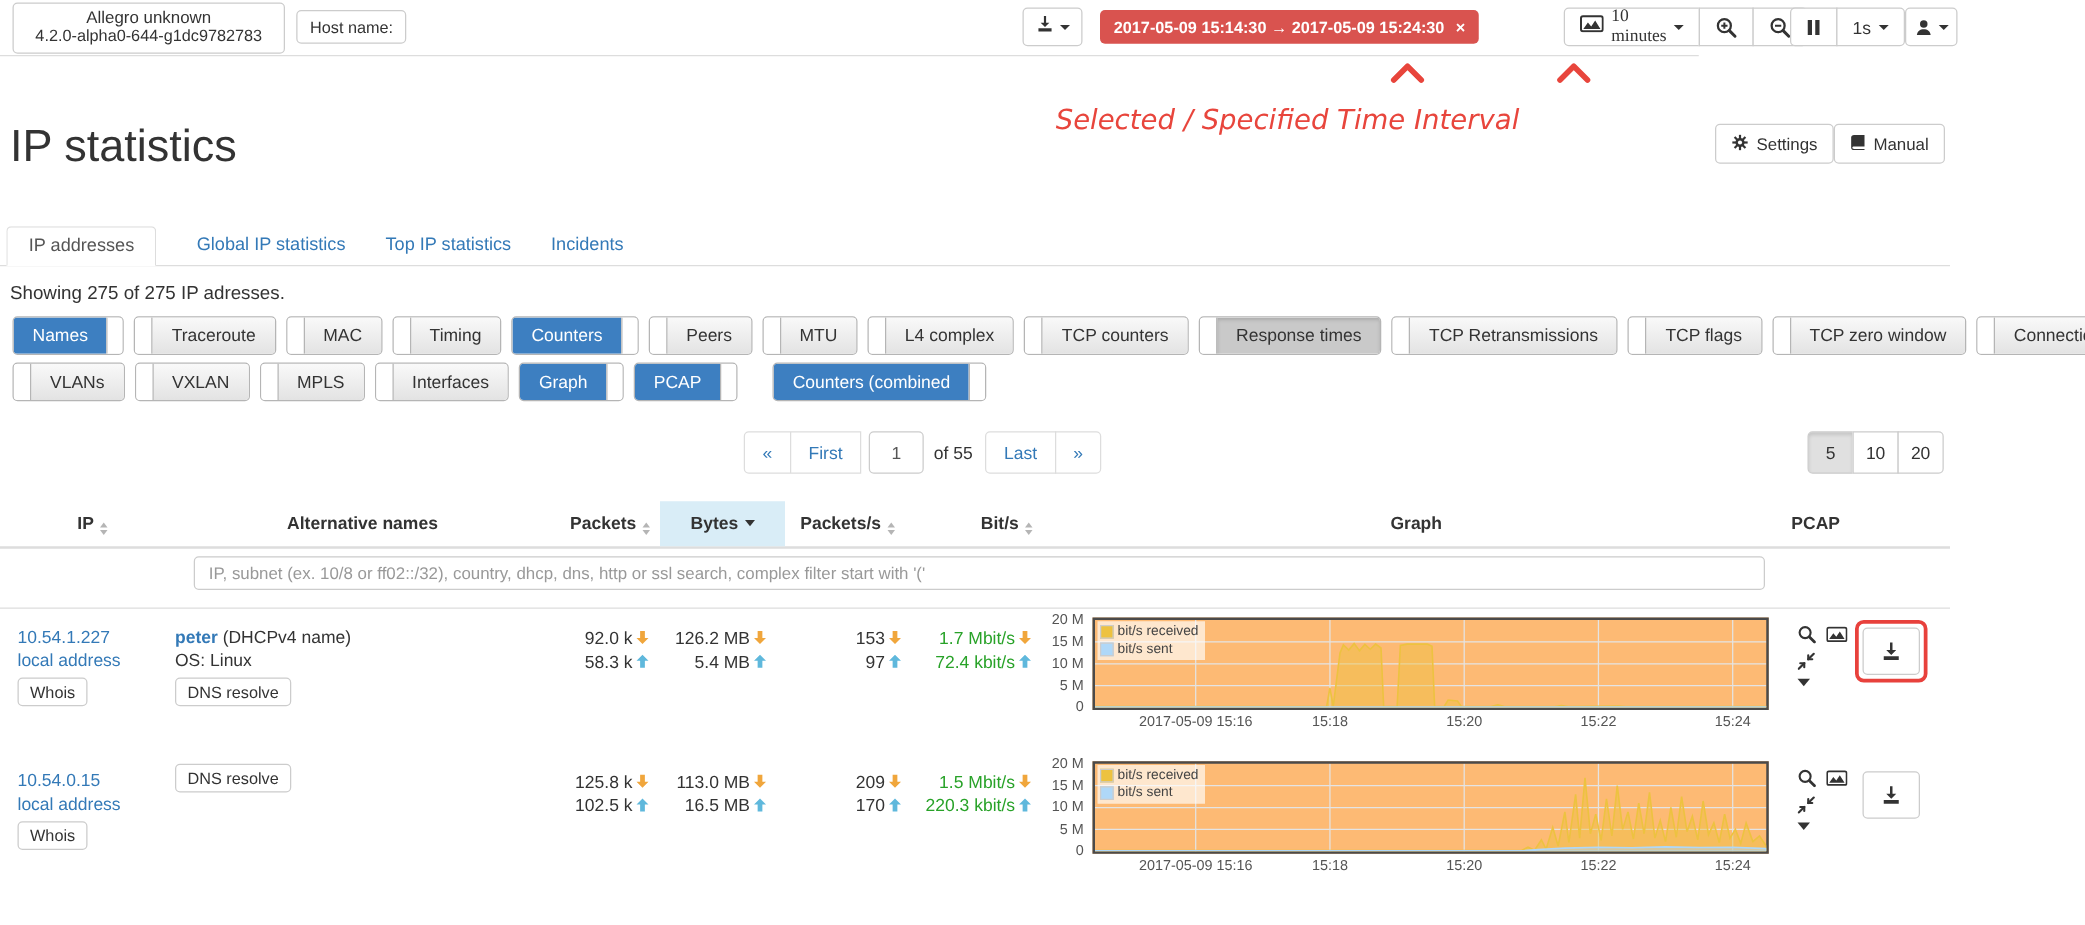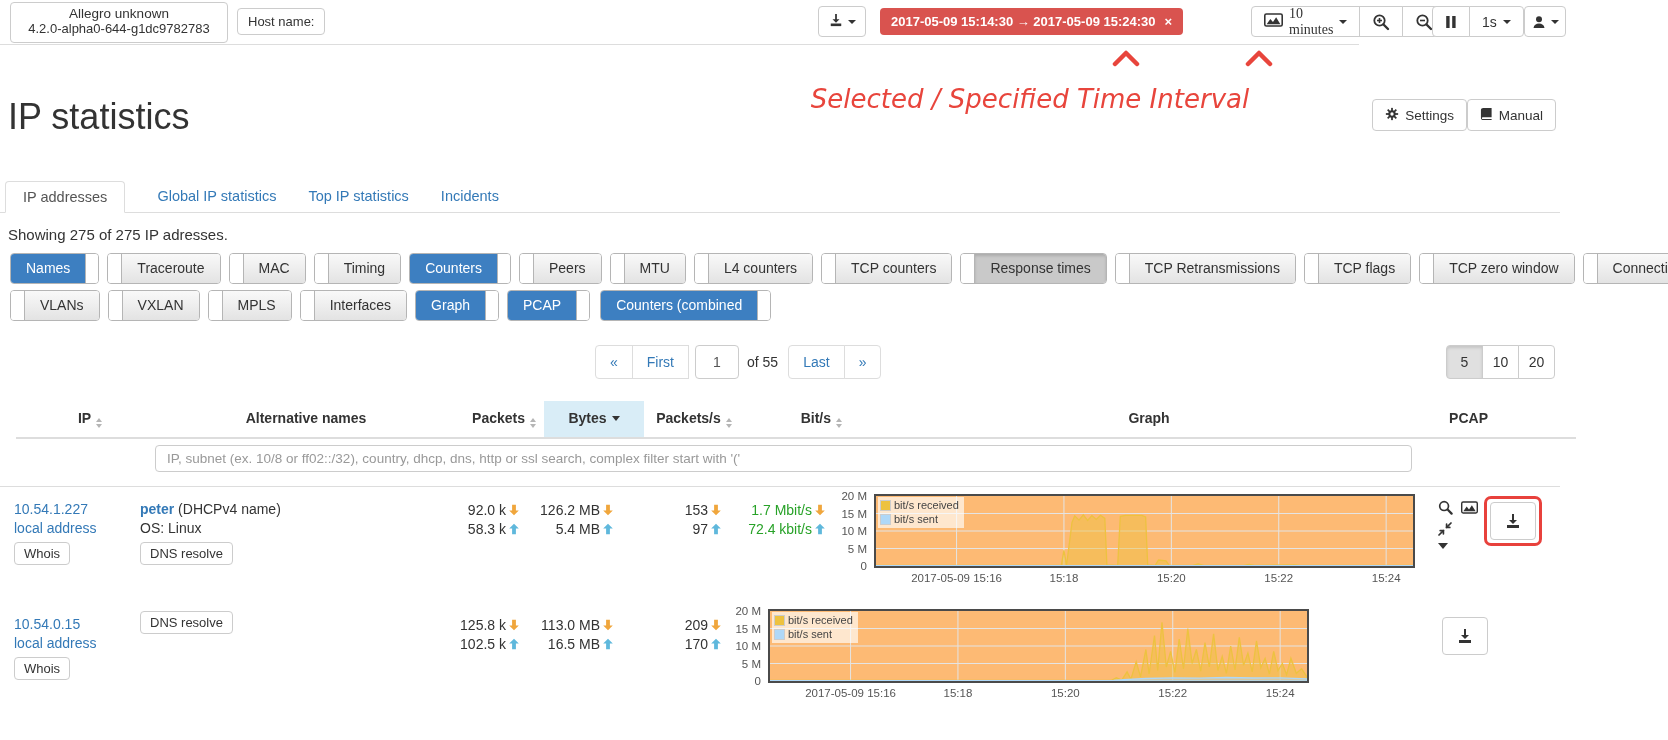--- a/index.html
+++ b/index.html
@@ -21,21 +21,21 @@
   .grp-a { left:1251px;font-family:Liberation Serif, serif; } .grp-b { left:1432px; }
   .btn-group .cell { height:31px; background:#fff; border:1px solid #ccc; display:flex; align-items:center; justify-content:center; gap:6px; font-size:14px; margin-left:-1px; cursor:pointer; padding:0 12px; }
   .btn-group .cell:first-child { border-radius:4px 0 0 4px; margin-left:0; }
   .btn-group .cell:last-child { border-radius:0 4px 4px 0;text-align:center; }
   .user-btn { left:1524px; width:42px; }
   .caret { display:inline-block; width:0; height:0; border-left:4px solid transparent; border-right:4px solid transparent; border-top:4px solid #333; }
 
   
   .ann-caret { position:absolute; top:50px; }
   .ann-caret.c1 { left:1112px; } .ann-caret.c2 { left:1245px; }
-  .annotation-text { position:absolute; left:770px; top:84px; width:520px; text-align:center; font-family:"DejaVu Sans",sans-serif; font-style:italic; font-size:26px; color:#e8453c; }
+  .annotation-text { position:absolute; left:770px; top:84px; width:520px; text-align:center; font-family:"DejaVu Sans",sans-serif; font-style:italic; font-size:22px; color:#e8453c; }
 
   
   .page-title { position:absolute; left:8px; top:96px; font-size:36px; font-weight:400; color:#333; }
   .hd-btn { position:absolute; top:99px; height:32px; border:1px solid #ccc; border-radius:4px; background:#fff; display:flex; align-items:center; gap:6px; padding:0 12px; font-size:13.5px; cursor:pointer; }
   .settings-btn { right:201px; } .manual-btn { right:112px; }
 
   
   .tabs { position:absolute; left:0; top:179px; width:1560px; height:34px; border-bottom:1px solid #ddd; display:flex; align-items:flex-end; }
   .tab-active { margin-left:5px; position:relative; bottom:-1px; background:#fff; border:1px solid #ddd; border-bottom:1px solid #fff; border-radius:4px 4px 0 0; padding:7px 17px; font-size:14.5px; color:#555; cursor:default; }
   .tab-link { margin-left:32px; padding:8px 0; font-size:14.5px; color:#3379b7; text-decoration:none; cursor:pointer; }
@@ -44,39 +44,39 @@
 
   
   .filters { position:absolute; left:10px; display:flex; gap:8px; }
   .frow1 { top:253px; } .frow2 { top:290px; }
   .fbtn { display:inline-flex; height:31px; border:1px solid #b5b5b5; border-radius:4px; overflow:hidden; cursor:pointer; background:#fff; }
   .fbtn-main { padding:0 15px; line-height:29px; font-size:14px; color:#333; background:linear-gradient(#f9f9f9,#e3e3e3); white-space:nowrap; }
   .fbtn-sub { width:13px; background:#fff; }
   .fbtn-main + .fbtn-sub, .fbtn-sub + .fbtn-main { border-left:1px solid #b5b5b5; }
   .fbtn.active .fbtn-main { background:#3d7fc1; color:#fff; }
   .fbtn.pressed .fbtn-main { background:#c9c9c9; box-shadow:inset 0 2px 3px rgba(0,0,0,.15); }
-  .fbtn.wide { margin-left:2px; }
+  .fbtn.wide { margin-left:20px; }
 
   
   .pag-row { position:absolute; left:0; top:345px; width:1560px; height:34px; }
   .pager { position:absolute; left:595px; display:flex; align-items:center; }
   .pcell { height:34px; border:1px solid #ddd; background:#fff; color:#3379b7; font-size:14px; display:flex; align-items:center; padding:0 14px; margin-left:-1px; cursor:pointer; }
   .pcell.first-c { border-radius:4px 0 0 4px; margin-left:0; }
   .pcell.last-c { border-radius:0 4px 4px 0; }
   .page-input { width:44px; height:34px; border:1px solid #ccc; border-radius:4px; text-align:center; font-size:14px; color:#555; margin-left:6px; }
   .of-text { font-size:14px; color:#333; margin:0 10px 0 8px; }
   .sizes { position:absolute; left:1446px; display:flex; }
   .scell { width:37px; height:34px; border:1px solid #ccc; background:#fff; font-size:14px; color:#333; display:flex; align-items:center; justify-content:center; margin-left:-1px; cursor:pointer; }
   .scell.first-c { border-radius:4px 0 0 4px; margin-left:0; }
   .scell.last-c { border-radius:0 4px 4px 0; }
   .scell.active { background:#e0e0e0; box-shadow:inset 0 2px 3px rgba(0,0,0,.12); }
 
   
   .tgrid { display:grid; grid-template-columns:132px 300px 88px 100px 100px 106px 598px 48px 70px; padding-left:8px; }
-  .thead { position:absolute; left:16px; top:401px; width:1560px; border-bottom:2px solid #ddd; }
+  .thead { position:absolute; left:0; top:401px; width:1560px; border-bottom:2px solid #ddd; }
   .th { font-size:14px; font-weight:bold; padding:9px 0; text-align:center; white-space:nowrap; }
   .th.r { text-align:right; padding-right:8px; }
   .th.bytes { background:#d9edf7; }
   .sort { display:inline-flex; flex-direction:column; gap:2px; margin-left:5px; vertical-align:1px; }
   .tri-u { width:0;height:0;border-left:3.5px solid transparent;border-right:3.5px solid transparent;border-bottom:4px solid #b5b5b5; }
   .tri-d { width:0;height:0;border-left:3.5px solid transparent;border-right:3.5px solid transparent;border-top:4px solid #b5b5b5; }
   .tri-d.dark { border-top-color:#333; border-left-width:4.5px; border-right-width:4.5px; border-top-width:5px; margin-left:5px; display:inline-block; vertical-align:2px; }
   .search-row { position:absolute; left:0; top:439px; width:1560px; height:48px; border-bottom:1px solid #ddd; }
   .search-input { position:absolute; left:155px; top:6px; width:1257px; height:27px; border:1px solid #ccc; border-radius:4px; padding:0 11px; font-size:13.5px; color:#333; }
   .search-input::placeholder { color:#999; }
@@ -252,21 +252,21 @@
       <div class="fbtn default">
         <span class="fbtn-sub"></span>
         <span class="fbtn-main">Peers</span>
       </div>
       <div class="fbtn default">
         <span class="fbtn-sub"></span>
         <span class="fbtn-main">MTU</span>
       </div>
       <div class="fbtn default">
         <span class="fbtn-sub"></span>
-        <span class="fbtn-main">L4 counters</span>
+        <span class="fbtn-main">L4 complex</span>
       </div>
       <div class="fbtn default">
         <span class="fbtn-sub"></span>
         <span class="fbtn-main">TCP counters</span>
       </div>
       <div class="fbtn pressed">
         <span class="fbtn-sub"></span>
         <span class="fbtn-main">Response times</span>
       </div>
       <div class="fbtn default">
@@ -514,20 +514,28 @@
             </svg></span></div>
     </div>
     <div class="cell num c-ps">
       <div><span>209</span><span class="arr down"><svg viewBox="0 0 12 12" width="12" height="12">
               <path fill="#f0a63c" d="M6 11.2 1.2 6.4h2.9V.8h3.8v5.6h2.9z"></path>
             </svg></span></div>
       <div><span>170</span><span class="arr up"><svg viewBox="0 0 12 12" width="12" height="12">
               <path fill="#5fb8dc" d="M6 .8l4.8 4.8H7.9v5.6H4.1V5.6H1.2z"></path>
             </svg></span></div>
     </div>
+    <div class="cell num c-bs">
+      <div><span class="green">1.5 Mbit/s</span><span class="arr down"><svg viewBox="0 0 12 12" width="12" height="12">
+              <path fill="#f0a63c" d="M6 11.2 1.2 6.4h2.9V.8h3.8v5.6h2.9z"></path>
+            </svg></span></div>
+      <div><span class="green">220.3 kbit/s</span><span class="arr up"><svg viewBox="0 0 12 12" width="12" height="12">
+              <path fill="#5fb8dc" d="M6 .8l4.8 4.8H7.9v5.6H4.1V5.6H1.2z"></path>
+            </svg></span></div>
+    </div>
     <div class="graph-widget">
       <div class="ylabels">
           <div class="yl" style="top: -4px;">20 M</div>
           <div class="yl" style="top: 13.5px;">15 M</div>
           <div class="yl" style="top: 31px;">10 M</div>
           <div class="yl" style="top: 48.5px;">5 M</div>
           <div class="yl" style="top: 66px;">0</div>
         </div>
       <div class="plot">
           <div class="legend">

